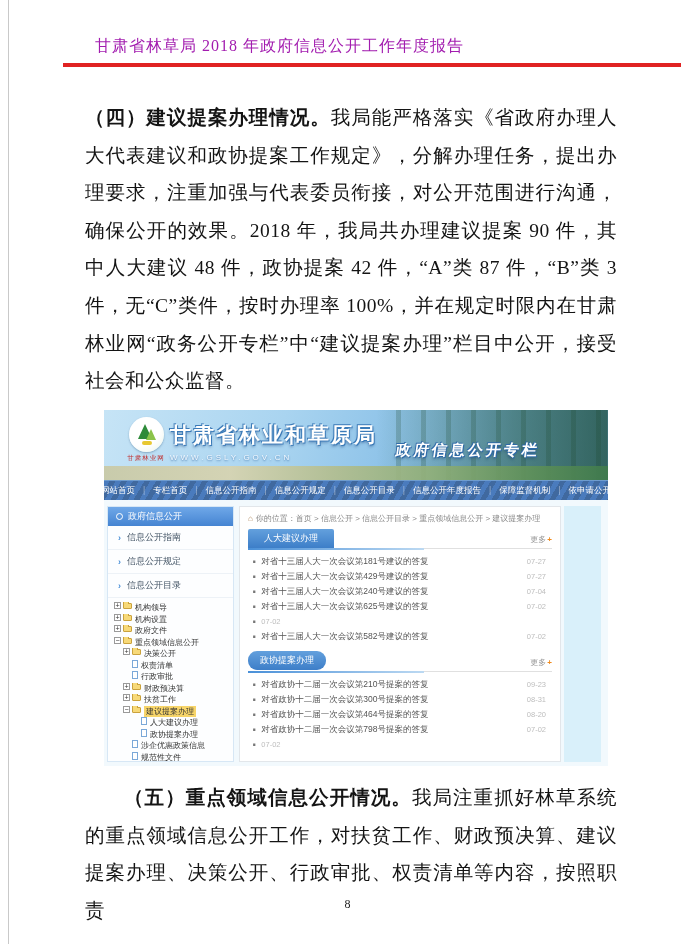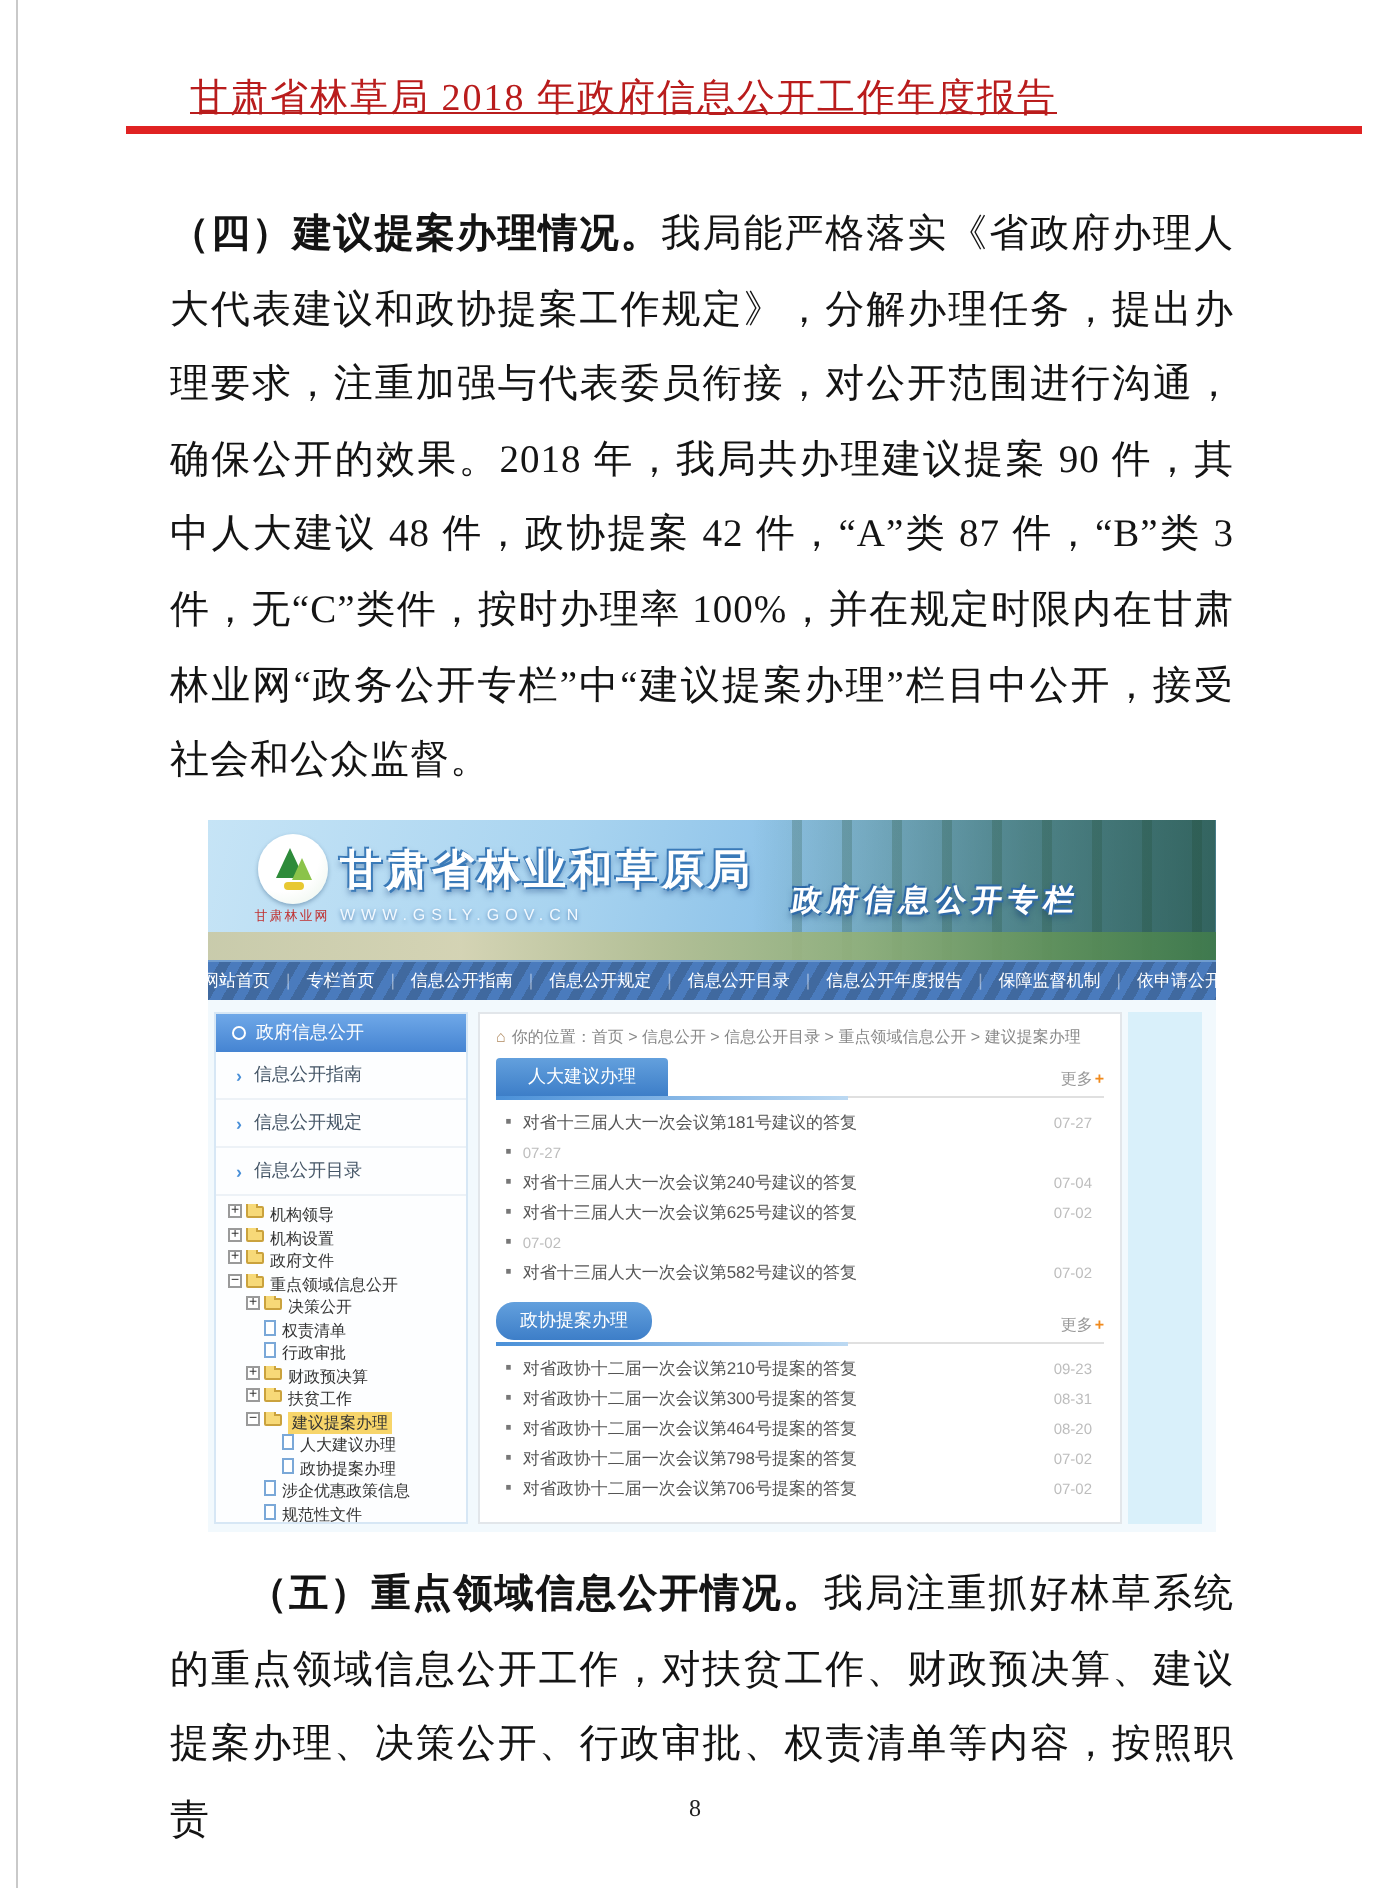--- a/index.html
+++ b/index.html
@@ -3,21 +3,21 @@
 <meta charset="utf-8">
 <style>
   * { margin:0; padding:0; box-sizing:border-box; }
   html,body { background:#ffffff; }
   body { width:695px; height:944px; position:relative; overflow:hidden;
          font-family:"Liberation Sans","DejaVu Sans",sans-serif; }
 
   
   .page-edge-left { position:absolute; left:8px; top:0; bottom:0; width:1px; background:#c9c9c9; }
   .doc-header { position:absolute; left:95px; top:36px; font-family:"Liberation Serif","DejaVu Serif",serif;
-                font-size:19px; color:#b91c1c; letter-spacing:1px; white-space:nowrap;text-decoration:underline; }
+                font-size:16px; color:#a21caf; letter-spacing:1px; white-space:nowrap; }
   .doc-rule { position:absolute; left:63px; right:14px; top:63px; height:3px;
               border-top:2px solid #e02222; border-bottom:2px solid #e02222; }
   .doc-para { position:absolute; left:85px; width:532px; font-family:"Liberation Serif","DejaVu Serif",serif;
               font-size:19.5px; line-height:37.6px; color:#141414; text-align:justify; letter-spacing:0.5px; }
   .para4 { top:99px; }
   .para5 { top:779px; text-indent:2em; }
   .doc-bold { font-weight:bold; }
   .page-num { position:absolute; left:0; right:0; top:897px; text-align:center;
               font-family:"Liberation Serif","DejaVu Serif",serif; font-size:12px; color:#222; }
 
@@ -249,20 +249,21 @@
           <span class="more">更多</span>
         </div>
         <div class="plist">
           <div class="prow">
               <span class="dot"></span>
               <span class="ptitle">对省十三届人大一次会议第181号建议的答复</span>
               <span class="pdate">07-27</span>
             </div>
           <div class="prow">
               <span class="dot"></span>
+              <span class="ptitle">对省十三届人大一次会议第429号建议的答复</span>
               <span class="pdate">07-27</span>
             </div>
           <div class="prow">
               <span class="dot"></span>
               <span class="ptitle">对省十三届人大一次会议第240号建议的答复</span>
               <span class="pdate">07-04</span>
             </div>
           <div class="prow">
               <span class="dot"></span>
               <span class="ptitle">对省十三届人大一次会议第625号建议的答复</span>
@@ -301,21 +302,20 @@
               <span class="ptitle">对省政协十二届一次会议第464号提案的答复</span>
               <span class="pdate">08-20</span>
             </div>
           <div class="prow">
               <span class="dot"></span>
               <span class="ptitle">对省政协十二届一次会议第798号提案的答复</span>
               <span class="pdate">07-02</span>
             </div>
           <div class="prow">
               <span class="dot"></span>
-              <span class="ptitle">对省政协十二届一次会议第706号提案的答复</span>
               <span class="pdate">07-02</span>
             </div>
         </div>
       </div>
     </div>
 
     <div class="rightstrip"></div>
   </div>
 </div>
 

